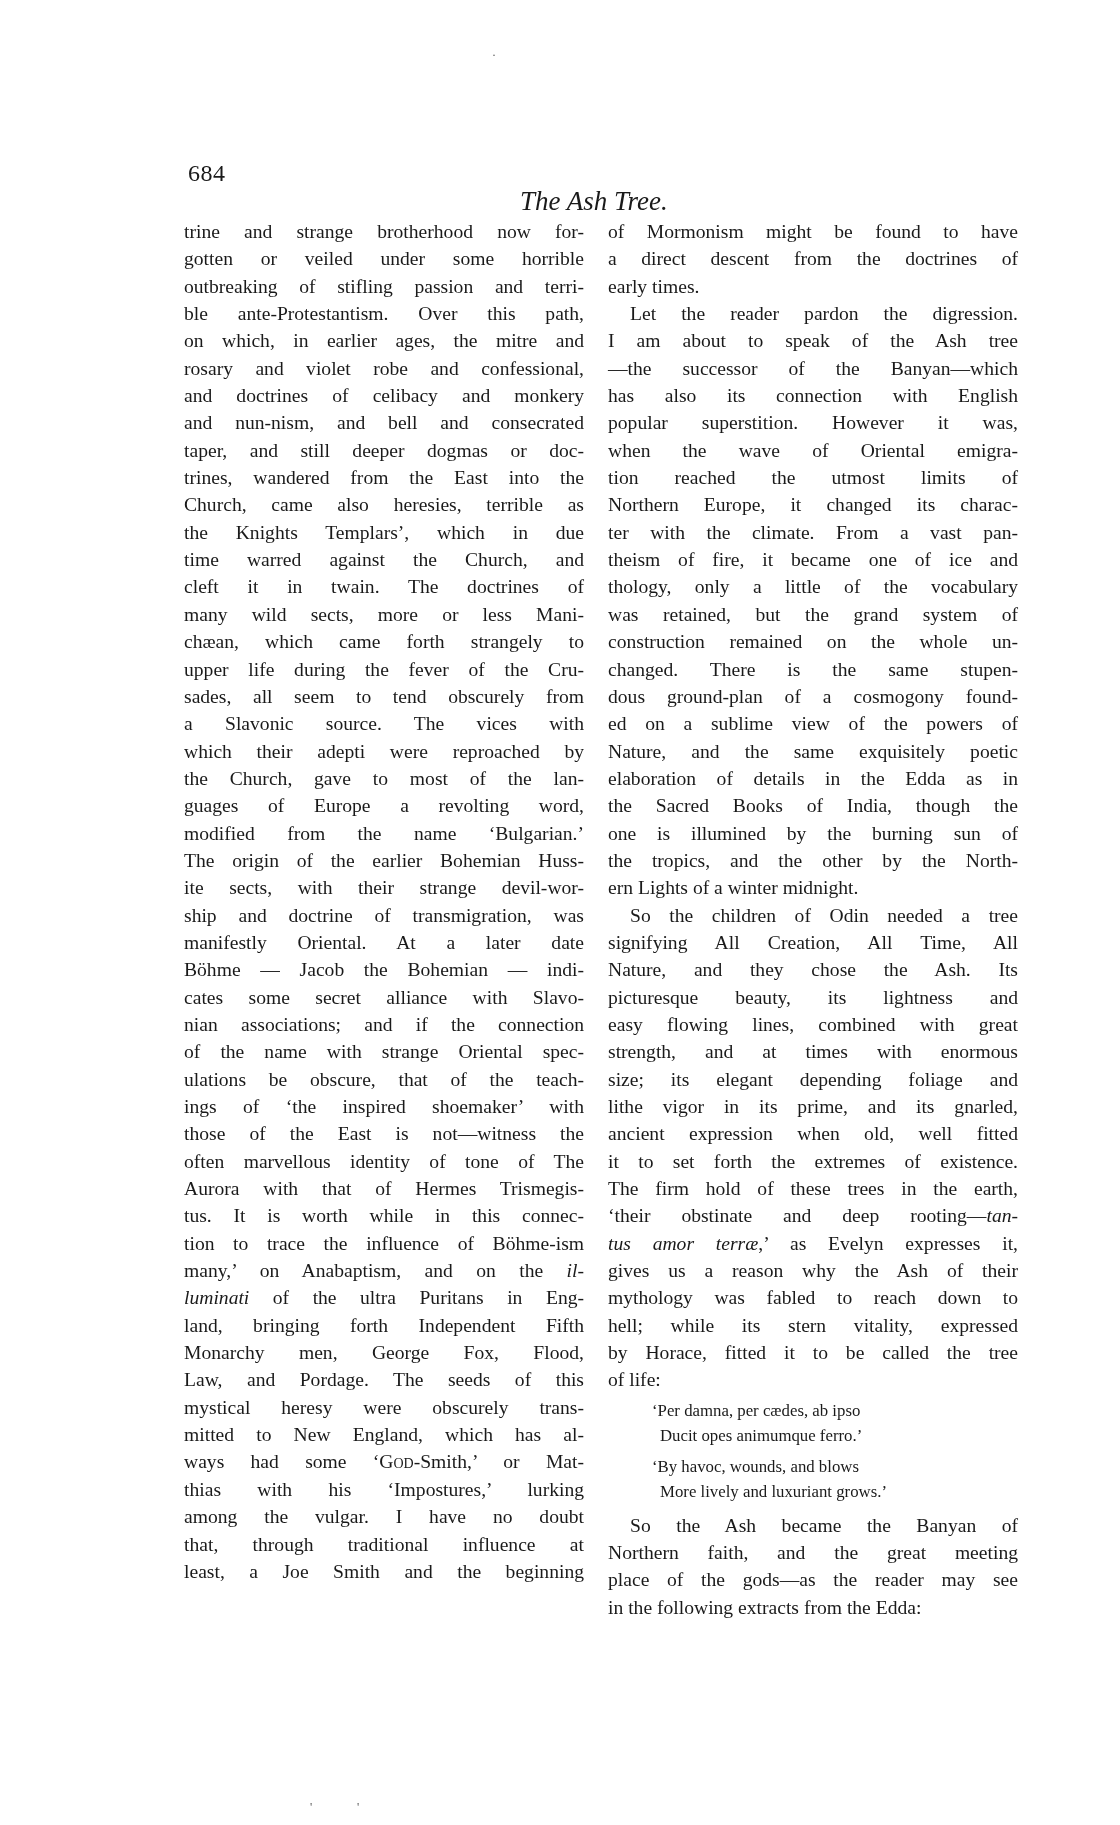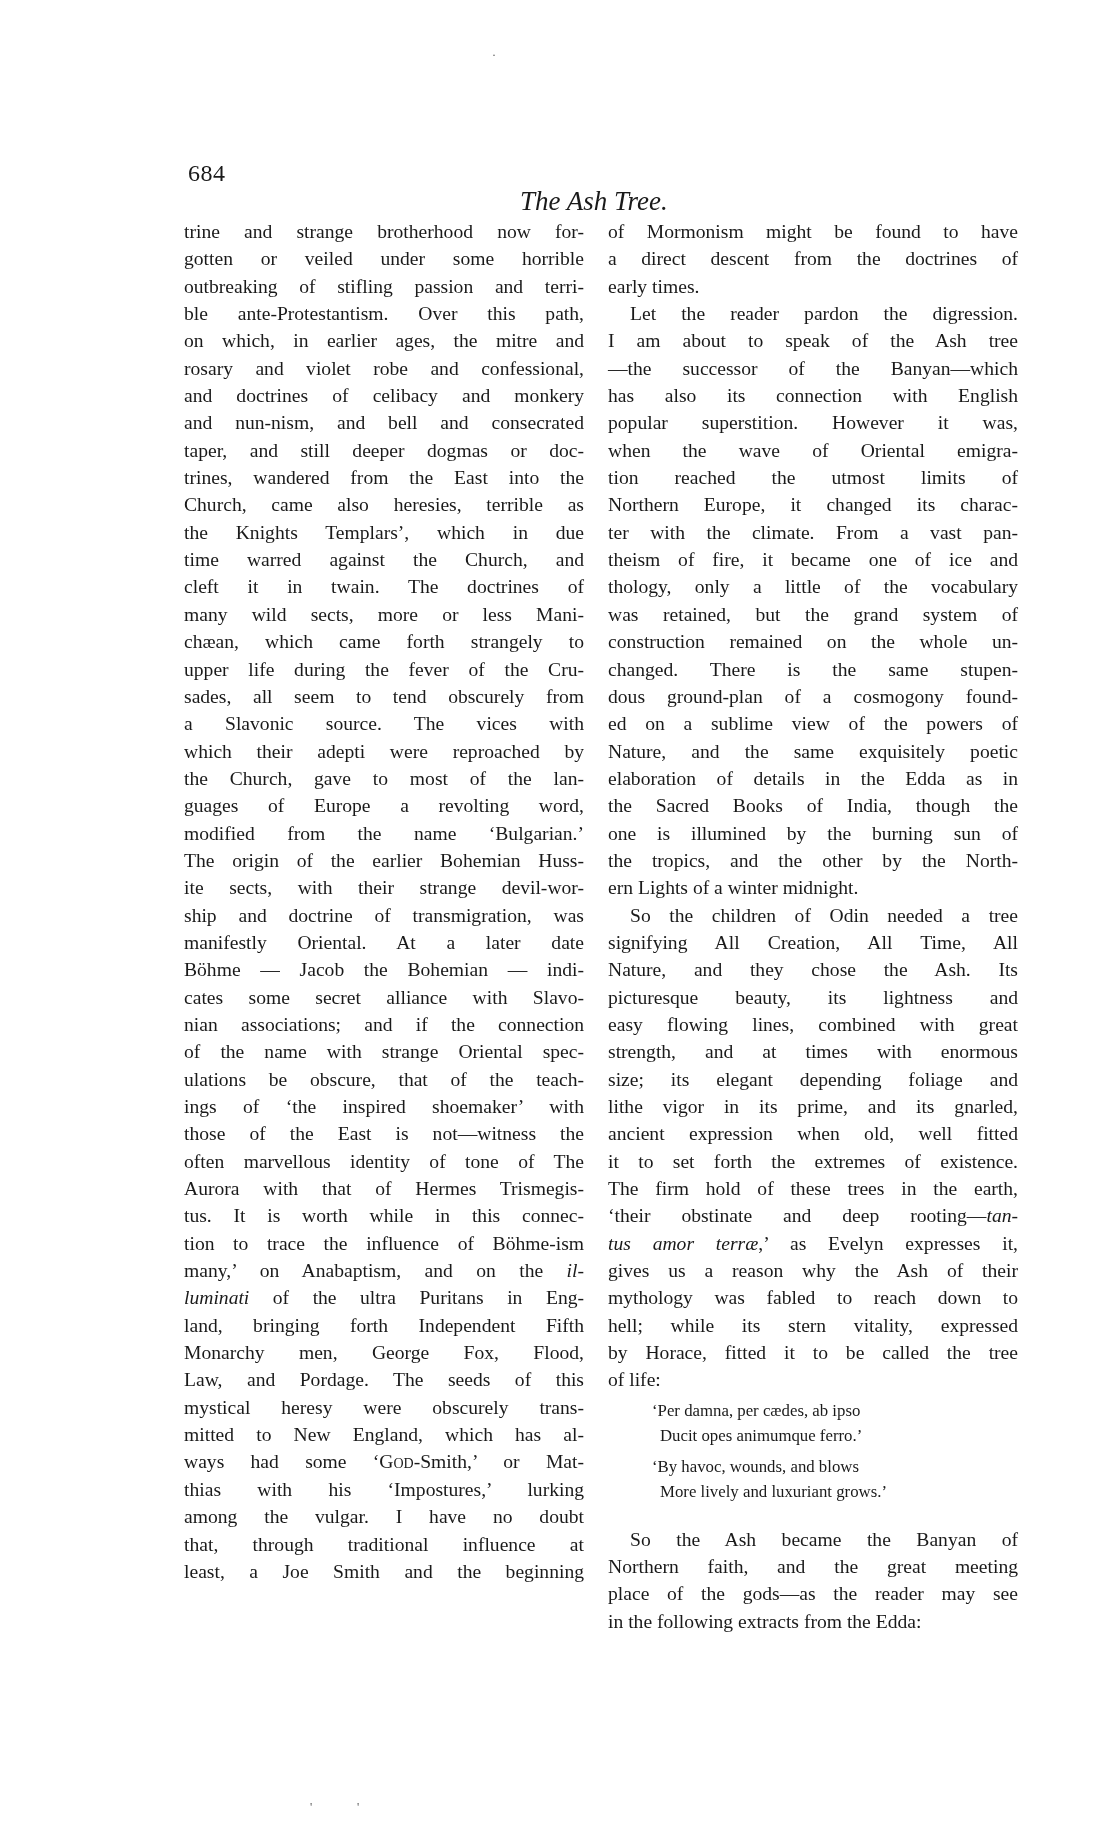--- a/index.html
+++ b/index.html
@@ -22,21 +22,21 @@
     .col-left { left: 184px; }
     .col-right { left: 608px; width: 410px; }
     .line {
       display: block; white-space: nowrap; text-align: justify;
       text-align-last: justify; height: 27.35px;
     }
     .line.last { text-align-last: left; }
     .line.indent { padding-left: 22px; }
     .quote-block {
       font-size: 16.8px; line-height: 25px; padding-left: 44px;
-      margin: 4px 0 22px 0;
+      margin: 4px 0 8px 0;
     }
     .quote-block .qline { display: block; white-space: nowrap; height: 25px; }
     .quote-block .qline.cont { padding-left: 8px; }
     .quote-gap { height: 6px; }
     .stray-mark { position: absolute; color: #555; font-size: 12px; }
   </style>
 </head>
 <body>
 
 <div>

